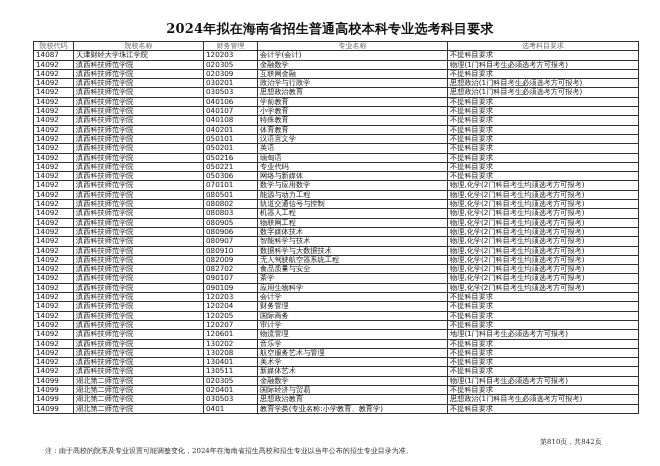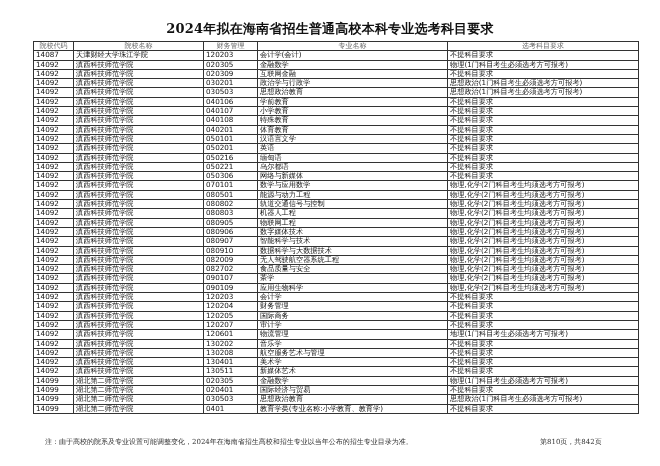--- a/index.html
+++ b/index.html
@@ -4,21 +4,21 @@
 <style>
   html, body { margin:0; padding:0; background:#ffffff; }
   body { width:660px; height:466px; position:relative; overflow:hidden; font-family:"DejaVu Sans", sans-serif; color:#111; }
   .title { position:absolute; left:0; top:20px; width:660px; text-align:center; font-family:"DejaVu Serif", serif; font-weight:bold; font-size:13px; letter-spacing:0.2px; color:#111; }
   table { position:absolute; left:33px; top:41px; width:605px; border-collapse:collapse; table-layout:fixed; border:1.2px solid #222; }
   col.c1 { width:40px; } col.c2 { width:130px; } col.c3 { width:54px; } col.c4 { width:190px; } col.c5 { width:191px; }
   th, td { border:1px solid #333; height:8.3px; padding:0 2px; font-size:7.2px; line-height:8.3px; white-space:nowrap; overflow:hidden; text-align:left; }
   th { font-family:"DejaVu Serif", serif; font-weight:normal; color:#666; text-align:center; font-size:7px; }
   td.code { text-align:left; }
   .footer { position:absolute; top:437px; font-size:7px; color:#333; font-family:"DejaVu Serif", serif; }
-  .note { left:45px; }
+  .note { left:45px;margin-top:9px; }
   .page { left:540px; }
 </style>
 </head>
 <body>
 
 <div class="title">2024年拟在海南省招生普通高校本科专业选考科目要求</div>
 
 <table>
   <colgroup>
       <col class="c1">
@@ -118,21 +118,21 @@
         <td class="code">14092</td>
         <td>滇西科技师范学院</td>
         <td>050216</td>
         <td>缅甸语</td>
         <td>不提科目要求</td>
       </tr>
       <tr>
         <td class="code">14092</td>
         <td>滇西科技师范学院</td>
         <td>050221</td>
-        <td>乌尔都语</td>
+        <td>专业代码</td>
         <td>不提科目要求</td>
       </tr>
       <tr>
         <td class="code">14092</td>
         <td>滇西科技师范学院</td>
         <td>050306</td>
         <td>网络与新媒体</td>
         <td>不提科目要求</td>
       </tr>
       <tr>

